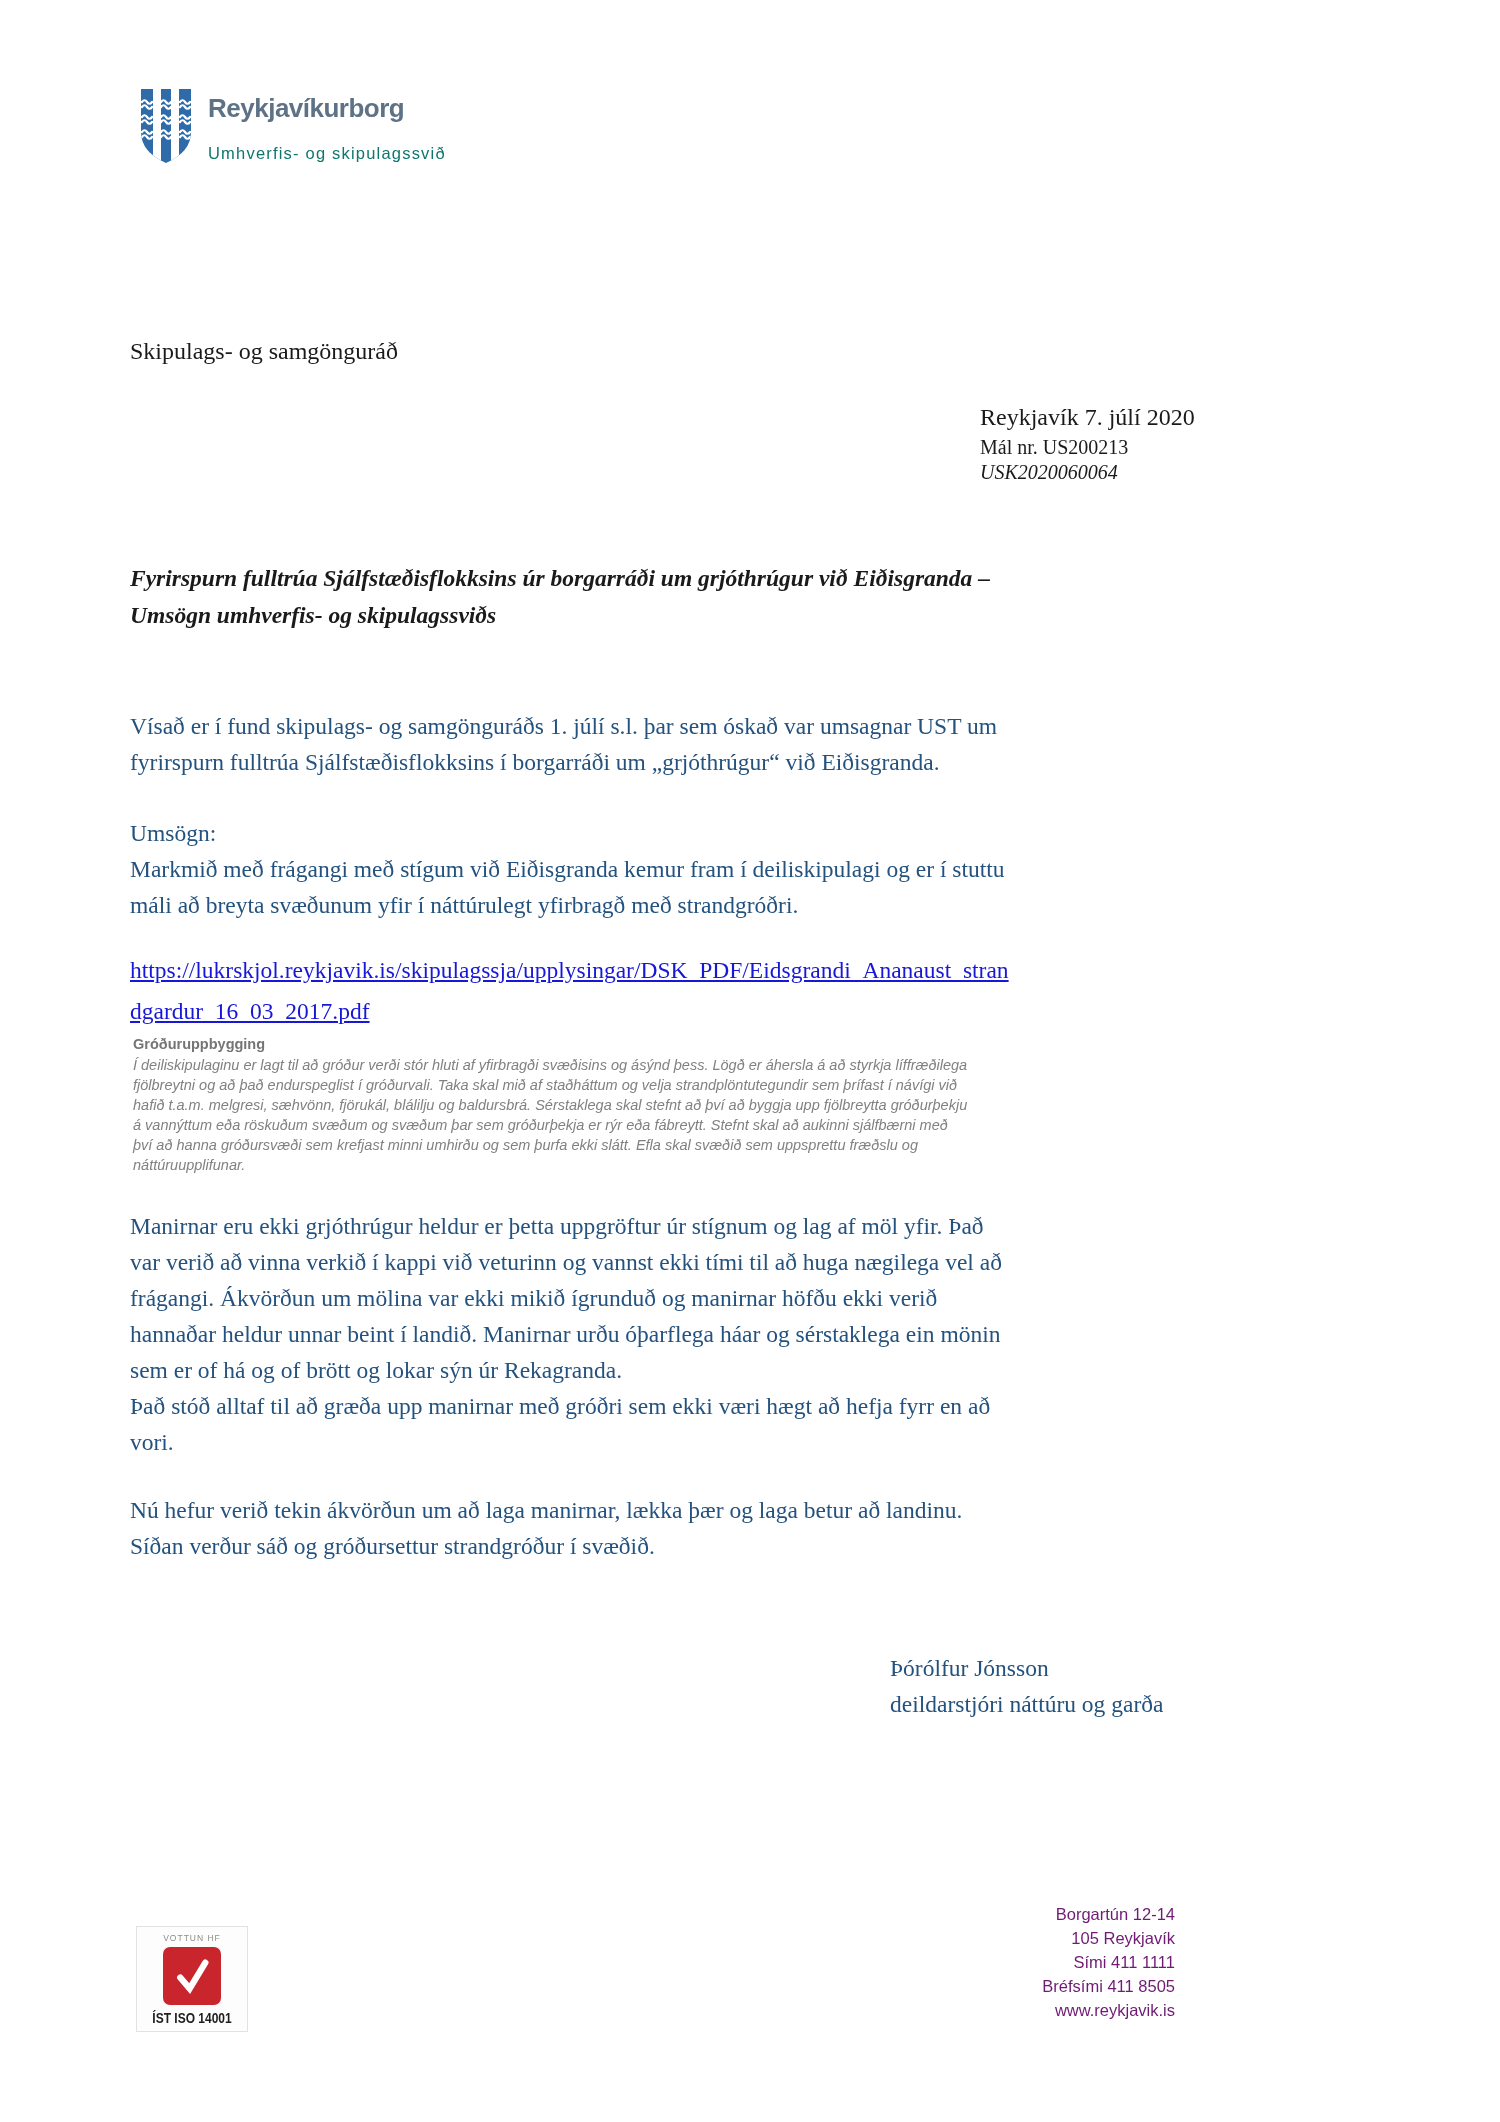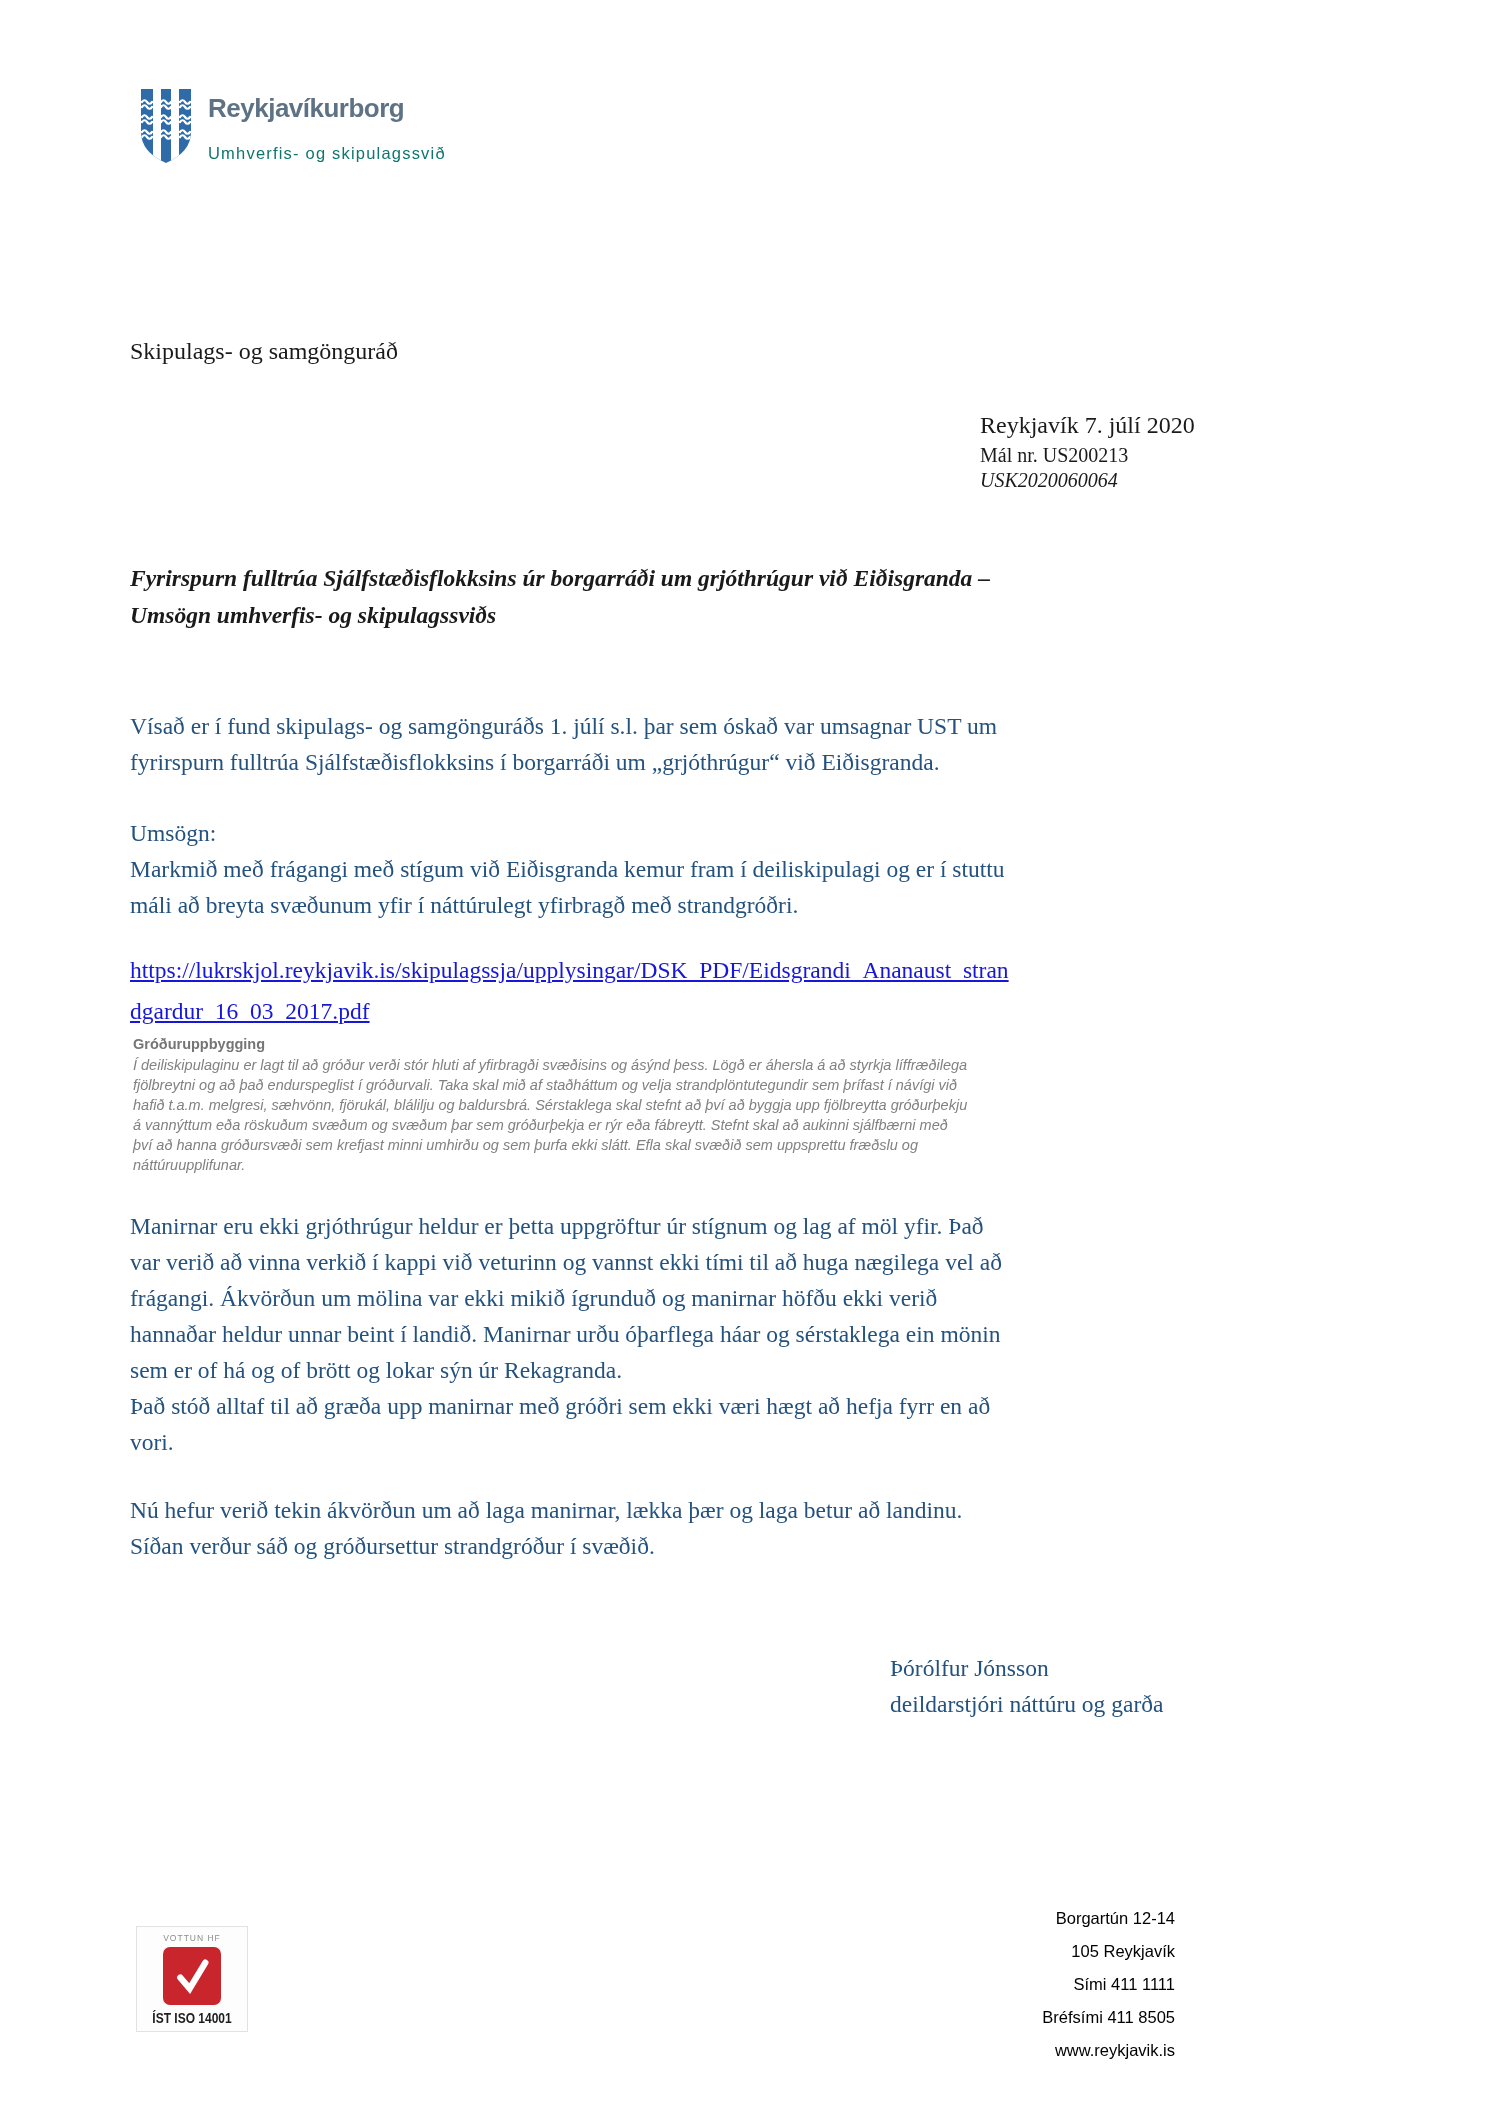--- a/index.html
+++ b/index.html
@@ -29,21 +29,21 @@
     font-family: "Liberation Sans", sans-serif;
     font-size: 16.5px; font-weight: 400; letter-spacing: 1.2px;
     color: #0f766e; margin-top: 20px;
   }
 
   
   .addressee {
     position: absolute; left: 130px; top: 338px;
     font-size: 24px;
   }
-  .dateline { position: absolute; left: 980px; top: 404px; margin-top: 8px; }
+  .dateline { position: absolute; left: 980px; top: 404px; }
   .dateline .place-date { font-size: 24px; }
   .dateline .case-no { font-size: 20px; margin-top: 5px; }
   .dateline .ref-no { font-size: 20px; font-style: italic; margin-top: 2px; }
 
   
   .subject {
     position: absolute; left: 130px; top: 560px;
     font-size: 23.5px; font-weight: 700; font-style: italic;
     line-height: 37px; width: 1200px;
   }
@@ -93,22 +93,22 @@
     display: flex; align-items: center; justify-content: center;
   }
   .iso-bottom {
     font-size: 15px; font-weight: 700; color: #1e1e1e;
     transform: scaleX(0.8); white-space: nowrap;
   }
   .footer-address {
     position: absolute; right: 181px; top: 1902px;
     text-align: right;
     font-family: "Liberation Sans", sans-serif;
-    font-size: 16.5px; line-height: 33px;
-    color: #000000;
+    font-size: 16.5px; line-height: 24px;
+    color: #701a75;
     filter: blur(0.3px);
   }
 </style>
 </head>
 <body>
 
 <div class="page">
 
   <div class="logo">
     <span>

